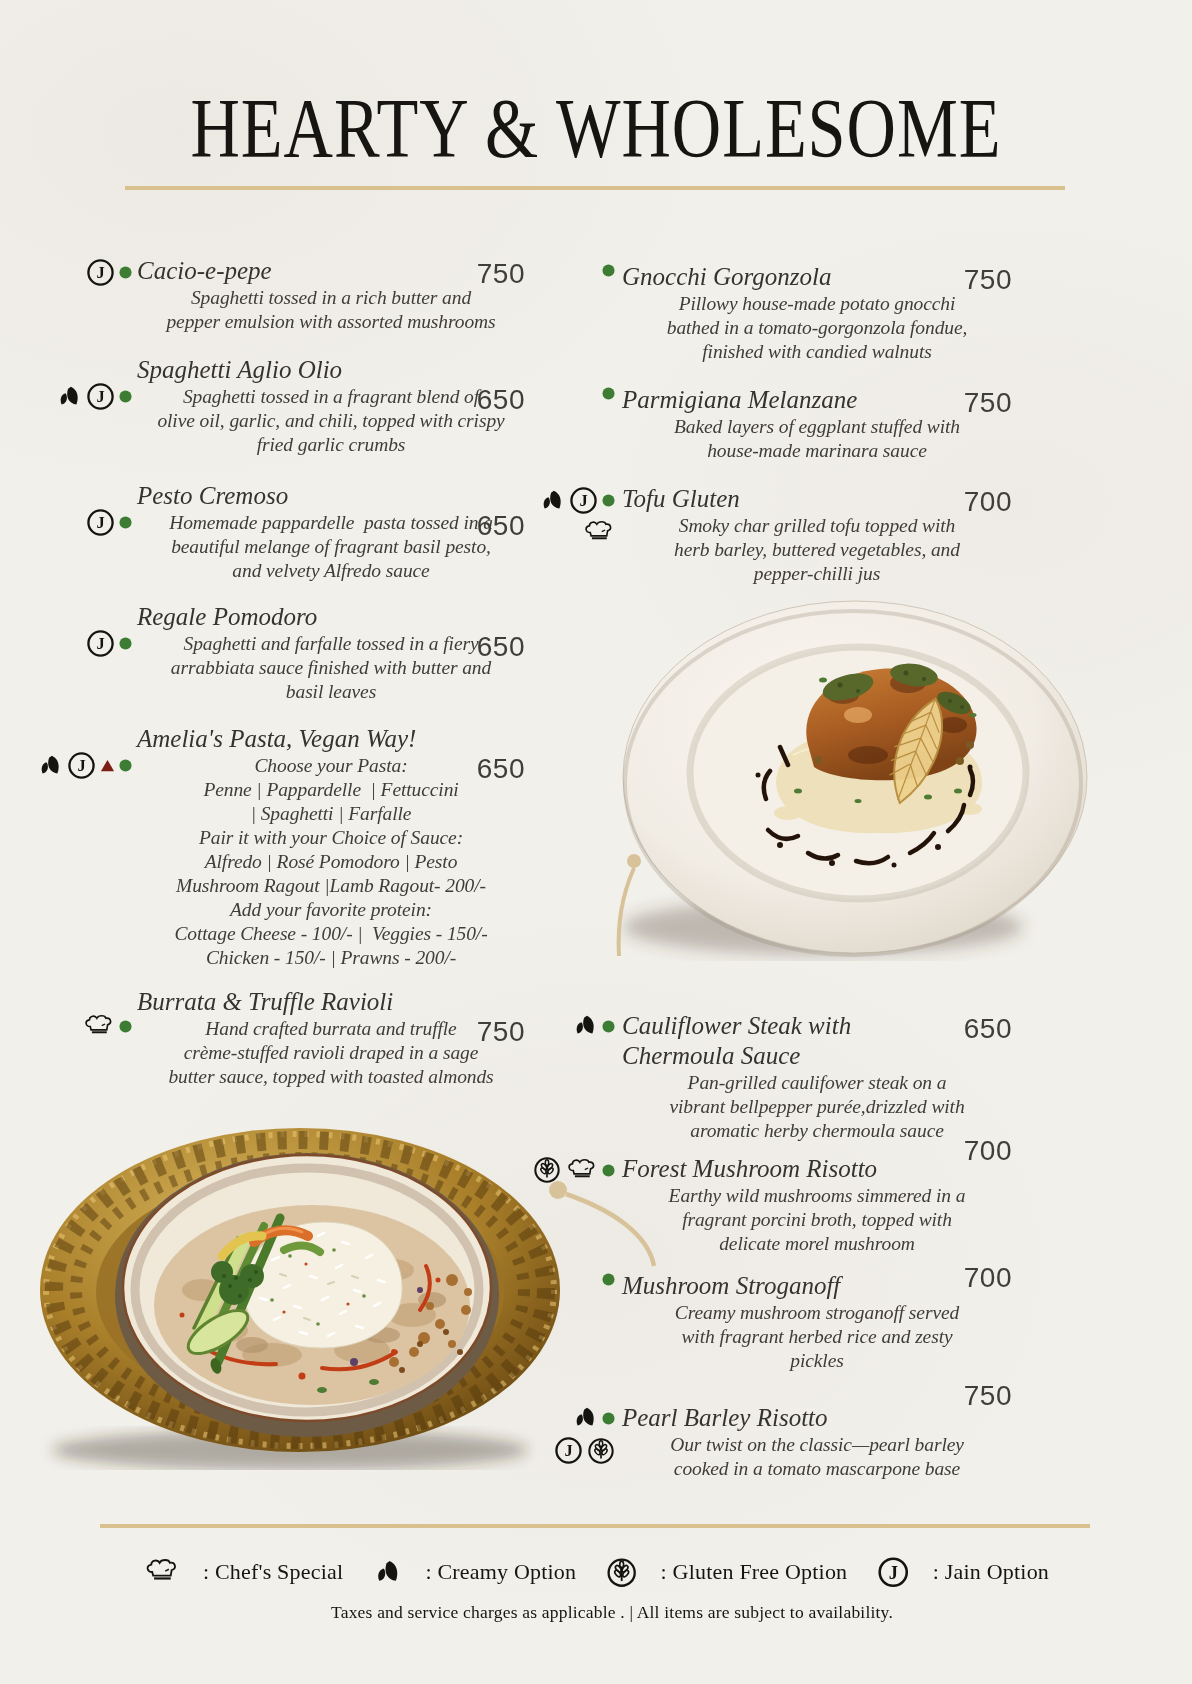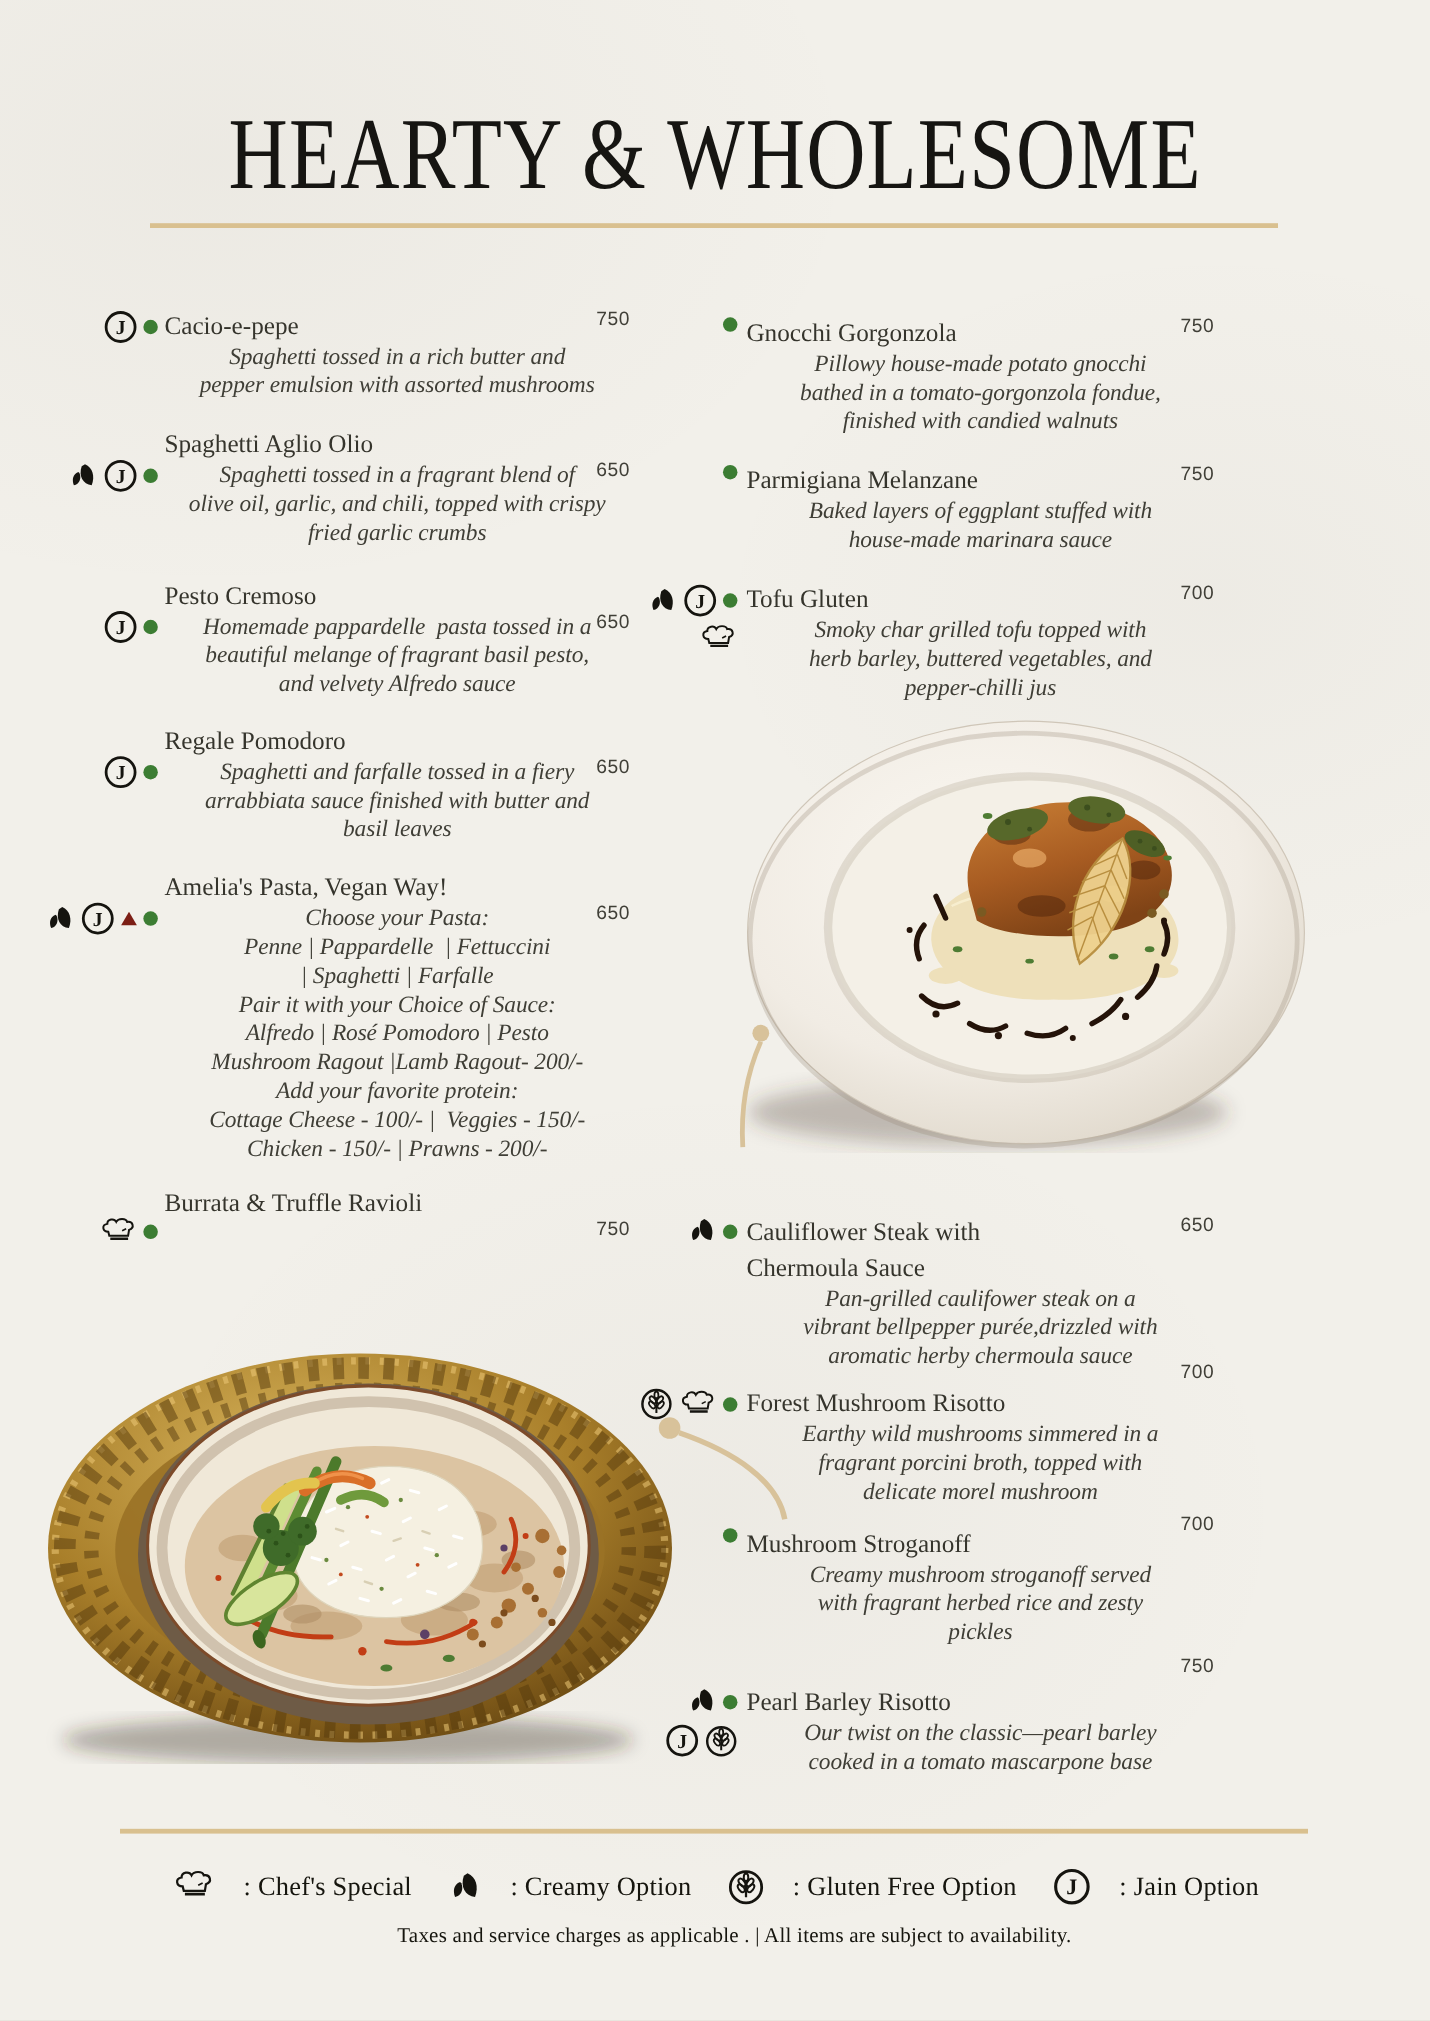--- a/index.html
+++ b/index.html
@@ -21,30 +21,30 @@
   .rule-top{left:125px;top:186px;width:940px;}
   .rule-bottom{left:100px;top:1524px;width:990px;}
 
   .col{position:absolute;}
   .col-left{left:88px;top:256px;width:437px;}
   .col-right{left:557px;top:262px;width:455px;}
 
   .item{position:relative;}
   .col-left .item .body{margin-left:49px;}
   .col-right .item .body{margin-left:65px;}
-  .title{font-size:21px;line-height:30px;color:#35342c;white-space:pre-line;}
+  .title{font-size:25px;line-height:30px;color:#35342c;white-space:pre-line;font-style:italic;}
   .desc{font-size:19.5px;line-height:24px;font-style:italic;color:#3f3e36;white-space:pre;letter-spacing:-0.1px;text-align:center;}
   .icons{position:absolute;left:0;top:2px;display:flex;flex-direction:column;align-items:flex-end;gap:5px;}
   .col-left .icons{width:44px;}
   .col-right .icons{width:58px;}
   .icons.on-desc{top:27px;}
   .icons .row{display:flex;align-items:center;gap:4px;white-space:nowrap;}
   .ic{display:inline-flex;align-items:center;}
   .price{position:absolute;right:0;top:2px;font-family:"Liberation Sans", sans-serif;
-         font-size:16px;color:#403f37;letter-spacing:.5px;}
+         font-size:28px;color:#403f37;letter-spacing:.5px;}
   .price.on-desc{top:29px;}
   .price.r1{top:-19px;} .price.r2{top:-9px;} .price.r3{top:-23px;}
 
   
   .col-left .item:nth-child(2){margin-top:21px;}
   .col-left .item:nth-child(3){margin-top:24px;}
   .col-left .item:nth-child(4){margin-top:19px;}
   .col-left .item:nth-child(5){margin-top:20px;}
   .col-left .item:nth-child(6){margin-top:17px;}
   .col-right .item:nth-child(2){margin-top:21px;}
@@ -229,20 +229,23 @@
             </span>
             <span class="ic">
               <svg width="13" height="13" viewBox="0 0 14 14">
                 <circle cx="7" cy="7" r="6.5" fill="#3c7d33"></circle>
               </svg>
             </span>
           </div>
         </div>
         <div class="body">
           <div class="title">Burrata &amp; Truffle Ravioli</div>
+          <div class="desc">Hand crafted burrata and truffle
+crème-stuffed ravioli draped in a sage
+butter sauce, topped with toasted almonds</div>
         </div>
         <div class="price on-desc">750</div>
       </div>
     </div>
   <div class="col col-right">
       <div class="item">
         <div class="icons">
           <div class="row">
             <span class="ic">
               <svg width="13" height="13" viewBox="0 0 14 14">

